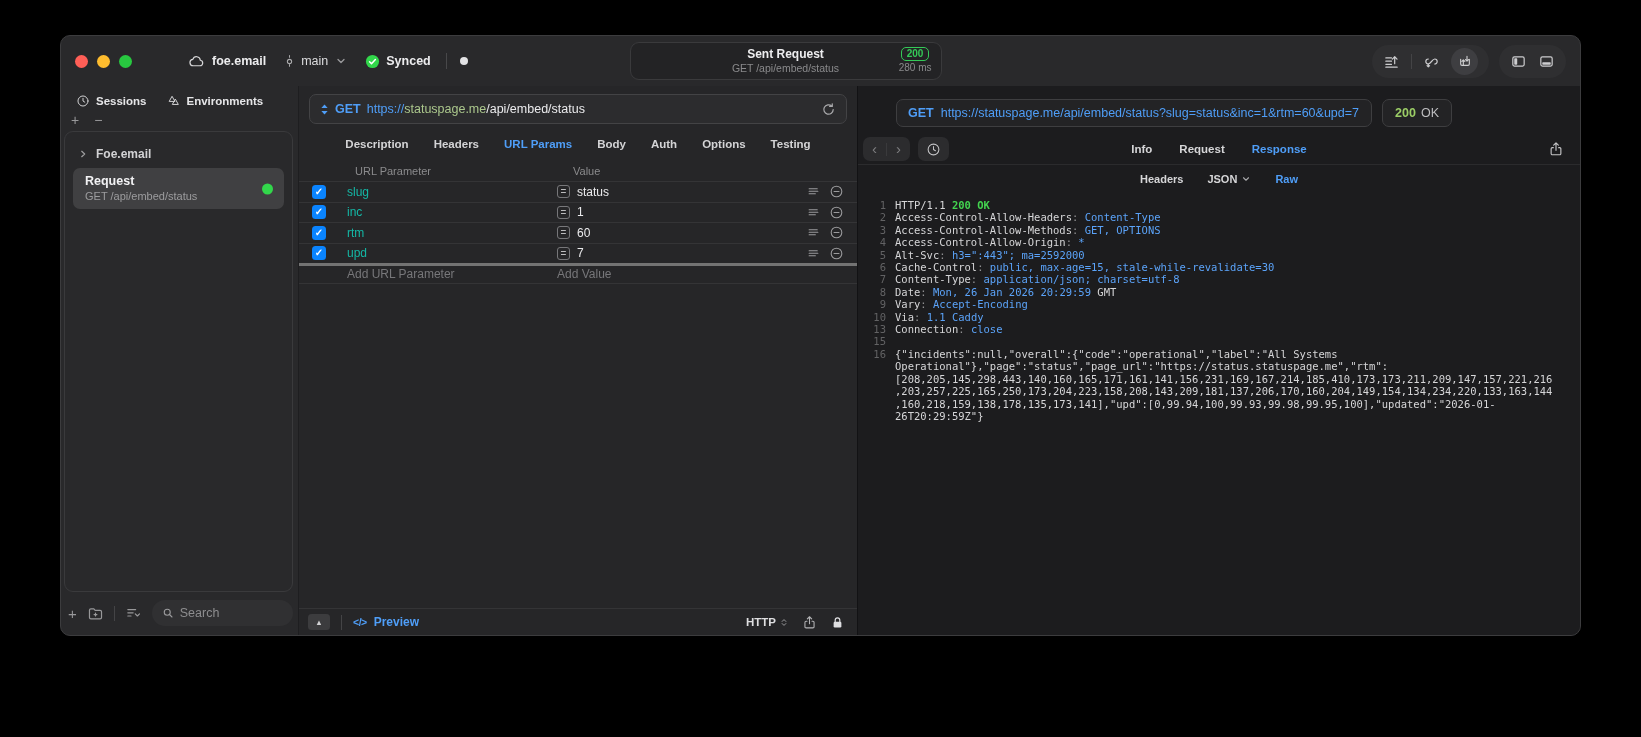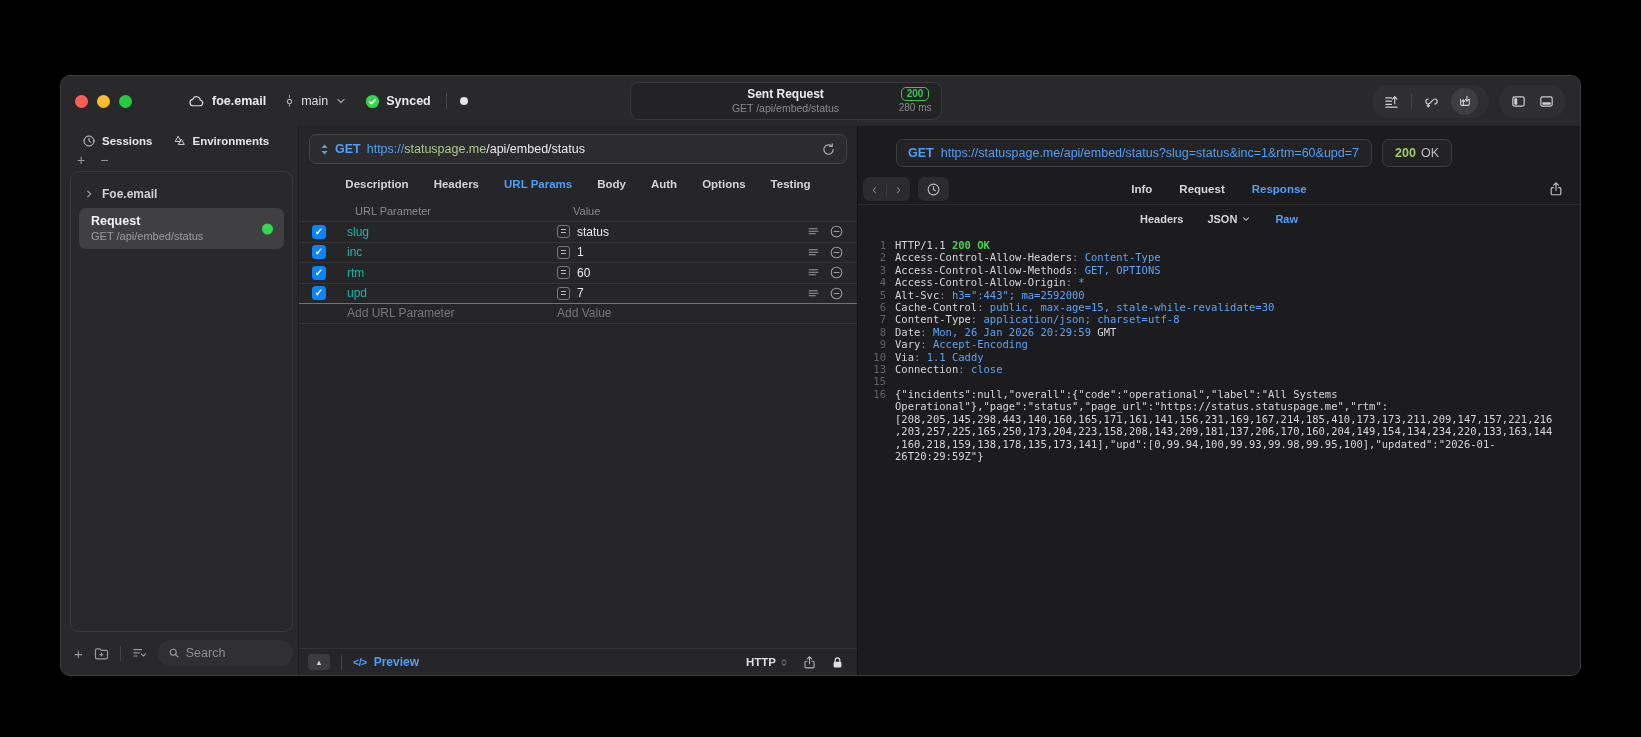--- a/index.html
+++ b/index.html
@@ -1,18 +1,18 @@
 <!DOCTYPE html>
 <html style="--accent-blue: #4f9ef8; --success-green: #32d74b; --badge-green: #34c957; --checkbox-blue: #0a84ff; --url-host-green: #abc78c; --response-value-blue: #5ba3f9; --response-green: #43d34f; --response-ok-green: #9bcd66; --traffic-red: #ff5f57; --traffic-yellow: #febc2e; --traffic-green: #28c840;"><head>
 <meta charset="utf-8">
 <style>
   * { margin:0; padding:0; box-sizing:border-box; }
   html,body { background:#000; }
   .canvas { position:relative; width:1641px; height:669px; background:#000; overflow:hidden;
-            font-family:"Liberation Sans", sans-serif;margin-top:40px; -webkit-font-smoothing:antialiased; }
+            font-family:"Liberation Sans", sans-serif; -webkit-font-smoothing:antialiased; }
   svg { display:block; }
 
   
   .window { position:absolute; left:60px; top:35px; width:1521px; height:601px;
             background:#29292b; border:1px solid #3c3c3e; border-radius:10px;
             box-shadow:0 25px 70px rgba(0,0,0,.7); display:flex; flex-direction:column; overflow:hidden; }
 
   
   .titlebar { position:relative; height:50px; flex:0 0 50px; display:flex; align-items:center; padding:0 14px; }
   .traffic { display:flex; gap:9px; }
@@ -46,21 +46,21 @@
   .icon-btn { display:flex; align-items:center; justify-content:center; color:#cdcdcf; }
   .icon-btn svg { width:17px; height:17px; }
   .icon-btn.circled { width:27px; height:27px; border-radius:50%; background:#3e3e41; }
   .icon-btn.circled svg { width:16px; height:16px; }
   .vdiv { width:1px; height:15px; background:#444446; }
 
   
   .main { flex:1; display:flex; min-height:0; }
 
   
-  .sidebar { width:237px; flex:0 0 237px; display:flex; flex-direction:column; padding:4px 5px 9px 9px; }
+  .sidebar { width:237px; flex:0 0 237px; display:flex; flex-direction:column; padding:4px 5px 9px 3px; }
   .sb-tabs { display:flex; gap:20px; align-items:center; padding:4px 0 3px 12px; }
   .sb-tab { display:flex; align-items:center; gap:6px; color:#e6e6e8; font-size:11.5px; font-weight:700; }
   .sb-tab svg { width:14px; height:14px; color:#d2d2d4; }
   .sb-pm { display:flex; gap:15px; padding:1px 0 0 7px; color:#98989a; font-size:14px; height:18px; line-height:16px; }
   .sb-pm span { cursor:default; }
   .sb-panel { flex:1; border:1px solid #3a3a3c; border-radius:9px; margin-top:2px; padding:9px 4px 6px; min-height:0; }
   .tree-item { height:25px; display:flex; align-items:center; gap:8px; padding:0 9px; color:#d2d2d4; font-size:12px; font-weight:600; }
   .tree-chevron { width:10px; height:10px; color:#9c9c9e; fill:none; stroke:currentColor; stroke-width:3; stroke-linecap:round; stroke-linejoin:round; }
   .state-expanded .tree-chevron { transform:rotate(90deg); }
   .req-item { position:relative; margin:2px 4px 0; background:#404042; border-radius:7px; padding:6px 26px 7px 12px; }
@@ -104,21 +104,21 @@
   .checkbox { width:14px; height:14px; border-radius:3.5px; background:var(--checkbox-blue,#0a84ff);
               color:#fff; font-size:10px; font-weight:700; line-height:14px; text-align:center; }
   .checkbox::after { content:"✓"; }
   .p-name { width:210px; flex:none; color:#14b8a6; }
   .p-value { flex:1; display:flex; align-items:center; min-width:0; color:#ebebed; }
   .eq-box { width:13px; height:13px; border:1px solid #77777a; border-radius:3px; color:#bcbcbe;
             font-size:10px; line-height:11px; text-align:center; margin-right:7px; flex:none; }
   .eq-box::after { content:"="; }
   .p-icons { flex:none; display:flex; gap:8px; color:#9b9b9d; }
   .p-icons svg { width:15px; height:15px; }
-  .p-row.add-row { color:#77777a; border-top:1px solid #737373; border-bottom:1px solid #343436; }
+  .p-row.add-row { color:#77777a; border-top:3px solid #737373; border-bottom:1px solid #343436; }
   .p-name.add, .p-value.add { color:#77777a; }
 
   .ed-foot { height:27px; flex:0 0 27px; border-top:1px solid #343436; display:flex; align-items:center;
              padding:0 12px 0 9px; gap:11px; }
   .collapse-btn { width:22px; height:16px; background:#3c3c3e; border-radius:3.5px; color:#d2d2d4;
                   font-size:7.5px; display:flex; align-items:center; justify-content:center; }
   .preview { display:flex; align-items:center; gap:7px; color:var(--accent-blue,#4f9ef8); font-size:12px; font-weight:600; }
   .pv-icon { font-size:10.5px; font-weight:700; letter-spacing:-0.5px; }
   .ef-right { margin-left:auto; display:flex; align-items:center; gap:13px; }
   .proto { display:flex; align-items:center; gap:3px; color:#dedee0; font-size:11.5px; font-weight:600; }

